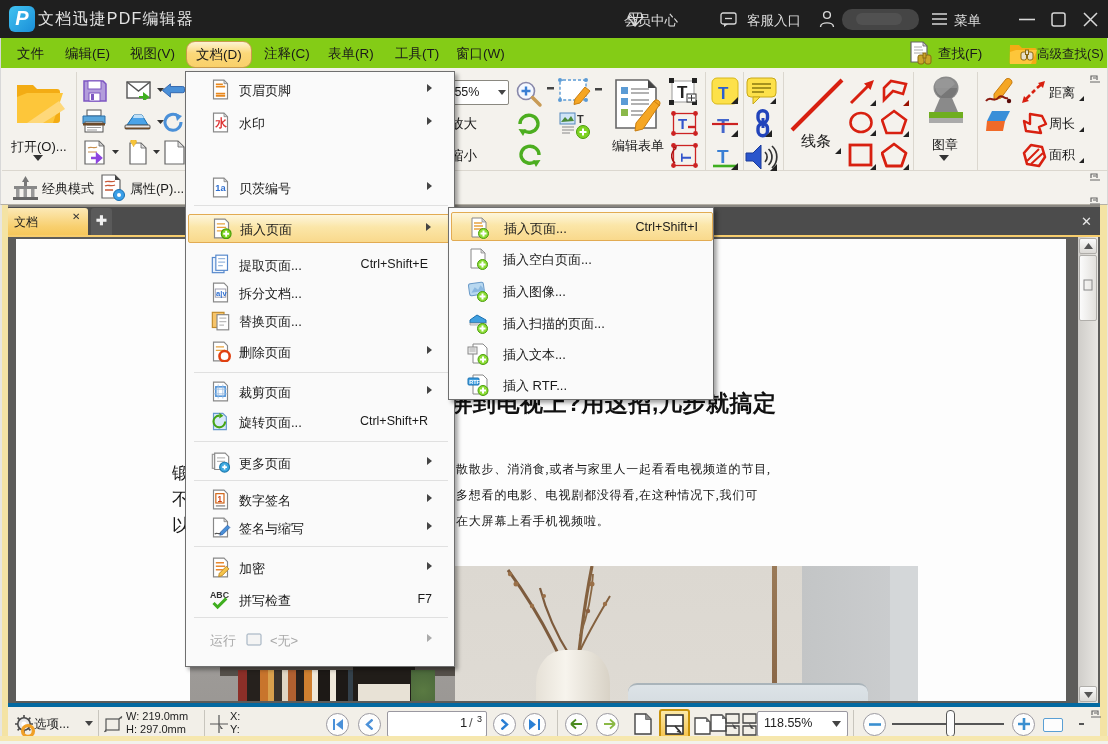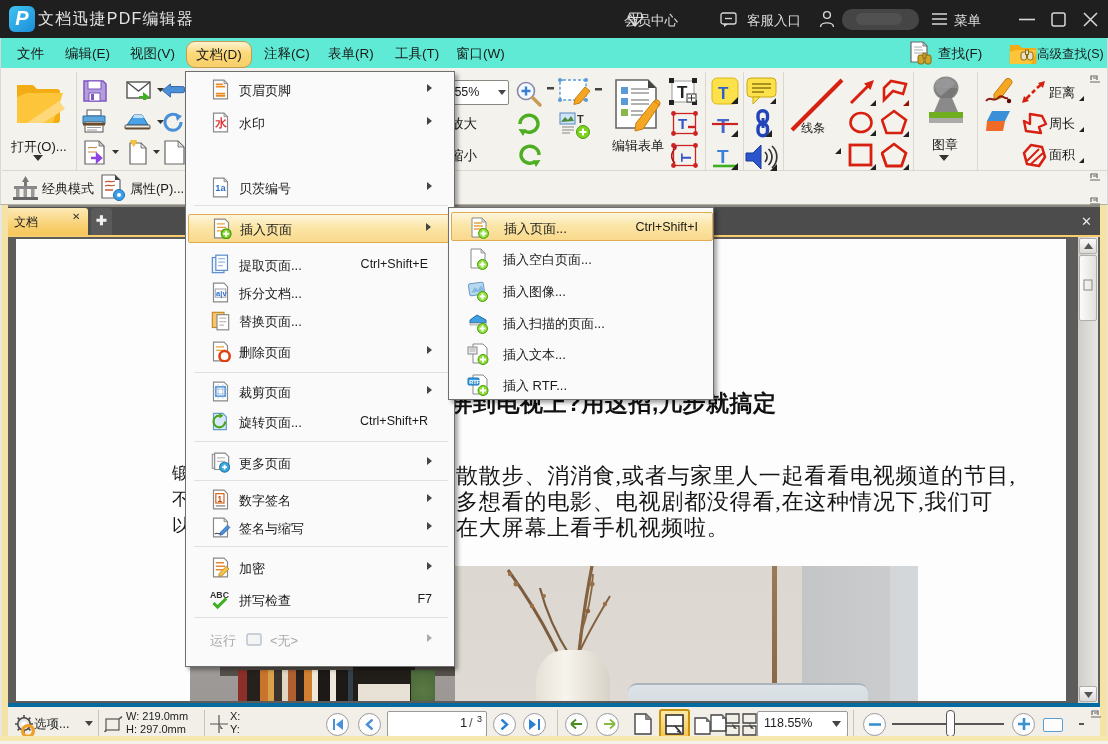--- a/index.html
+++ b/index.html
@@ -8,21 +8,21 @@
 #app { position:absolute; width:1108px; height:744px; background:#f4f2ed; overflow:hidden; }
 .abs { position:absolute; }
 
 #titlebar { position:absolute; left:0; top:0; width:1108px; height:38px; background:#1f1f1f; }
 #logo { position:absolute; left:9px; top:6px; width:26px; height:26px; border-radius:6px; background:linear-gradient(135deg,#41c3f1,#1a8ed8); color:#fff; font-weight:bold; font-style:italic; font-size:20px; text-align:center; line-height:25px; }
 #apptitle { position:absolute; left:38px; top:9px; font-size:16px; color:#e3e3e3; letter-spacing:1.2px; }
 .tbtxt { position:absolute; top:12px; font-size:13.5px; color:#dcdcdc; }
 #pill { position:absolute; left:842px; top:9px; width:77px; height:21px; border-radius:10px; background:#454545; }
 #pill:after { content:""; position:absolute; left:14px; top:4px; width:46px; height:12px; border-radius:6px; background:#515151; }
 
-#menubar { position:absolute; left:0; top:38px; width:1108px; height:30px; background:#5eead4; border-left:1px solid #d8d8d8; border-right:1px solid #d8d8d8; }
+#menubar { position:absolute; left:0; top:38px; width:1108px; height:30px; background:#84cc16; border-left:1px solid #d8d8d8; border-right:1px solid #d8d8d8; }
 .mitem { position:absolute; top:7px; font-size:13.5px; color:#1a1a1a; font-weight:500; }
 #docmenu-hl { position:absolute; left:185px; top:3px; width:66px; height:27px; border:1px solid #c79b4d; border-radius:9px; background:linear-gradient(#fdf3d3,#fbd879 45%,#f9d06a); }
 #docmenu-hl span { position:absolute; left:9px; top:4px; font-size:13.5px; color:#1a1a1a; font-weight:500; }
 
 #toolbar { position:absolute; left:0; top:68px; width:1108px; height:137px; background:#f4f2ed; border-left:1px solid #d8d8d8; border-right:1px solid #d8d8d8; border-bottom:1px solid #b4b0a6; }
 .vsep { position:absolute; top:4px; width:1px; height:98px; background:#dbd7cf; }
 #hsep { position:absolute; left:1px; top:102px; width:1106px; height:1px; background:#dbd7cf; }
 .tlabel { position:absolute; font-size:12.5px; color:#1a1a1a; font-weight:500; }
 
 #tabbar { position:absolute; left:0; top:205px; width:1108px; height:32px; background:#4c4c4c; border-top:2px solid #8a8781; }
@@ -54,21 +54,21 @@
 .m1item .sc { position:absolute; right:24px; top:6px; font-size:12.5px; color:#1a1a1a; }
 .m1item .arr { position:absolute; right:20px; top:8px; width:0; height:0; border-left:5px solid #444; border-top:4px solid transparent; border-bottom:4px solid transparent; }
 .m1item .ic { position:absolute; left:22px; top:3px; width:21px; height:21px; }
 .m1sep { position:absolute; left:8px; width:254px; height:1px; background:#e0e0e0; }
 .m2item { position:absolute; left:2px; width:262px; height:30px; }
 .m2item .txt { position:absolute; left:52px; top:7px; font-size:13px; color:#1a1a1a; font-weight:500; }
 .m2item .sc { position:absolute; right:14px; top:7px; font-size:12.5px; color:#1a1a1a; }
 .m2item .ic { position:absolute; left:16px; top:4px; width:22px; height:22px; }
 .hl { border:1px solid #e2ab52; border-radius:2px; background:linear-gradient(#fdf6dd,#fbe6a8 45%,#f9d98c);text-decoration:underline; }
 
-.pline { position:absolute; left:440px; font-size:22px; color:#151515; letter-spacing:0.8px; white-space:nowrap; font-family:"Liberation Serif",serif; }
+.pline { position:absolute; left:440px; font-size:12px; color:#151515; letter-spacing:0.8px; white-space:nowrap; font-family:"Liberation Serif",serif; }
 .pfrag { position:absolute; left:156px; font-size:17.5px; color:#151515; font-family:"Liberation Serif",serif; }
 #photo { position:absolute; left:174px; top:327px; width:728px; height:135px; overflow:hidden; background:#d9d5ce; }
 </style>
 </head>
 <body>
 <div id="app">
 
 <div id="titlebar">
   <div id="logo">P</div>
   <div id="apptitle">文档迅捷PDF编辑器</div>
@@ -348,21 +348,21 @@
       </svg>
   <svg class="abs" style="left:744px;top:76px" width="33" height="27" viewBox="0 0 33 27">
         <path d="M1 9 h7 l8 -8 v24 l-8 -8 h-7 z" fill="#2a55cc" stroke="#1a3a99"></path>
         <path d="M20 8 a7 7 0 0 1 0 10 M23.5 5 a11 11 0 0 1 0 16 M27 2 a15 15 0 0 1 0 22" fill="none" stroke="#333" stroke-width="1.7"></path>
         <path d="M32 20 v7 h-7 z" fill="#222"></path>
       </svg>
 
   <svg class="abs" style="left:789px;top:10px" width="54" height="54">
         <path d="M2 52 L52 2" stroke="#d82010" stroke-width="4"></path>
       </svg>
-  <div class="tlabel" style="left:800px;top:52px;font-size:12px">线条</div>
+  <div class="tlabel" style="left:800px;top:64px;font-size:15px">线条</div>
   <svg class="abs" style="left:834px;top:80px" width="6" height="6" viewBox="0 0 6 6">
         <path d="M6 0 v6 h-6 z" fill="#222"></path>
       </svg>
   <svg class="abs" style="left:847px;top:10px" width="28" height="28" viewBox="0 0 28 28">
         <path d="M3 25 L21 7" stroke="#d82010" stroke-width="3"></path>
         <path d="M26 2 l-3.5 10 -6.5 -6.5 z" fill="#d82010"></path>
         <path d="M28 22 v6 h-6 z" fill="#222"></path>
       </svg>
   <svg class="abs" style="left:880px;top:10px" width="28" height="28" viewBox="0 0 28 28">
         <path d="M3 10 L10 3 L25 6 L22 16 L12 13 L3 22 z" fill="none" stroke="#d82010" stroke-width="2.6"></path>

